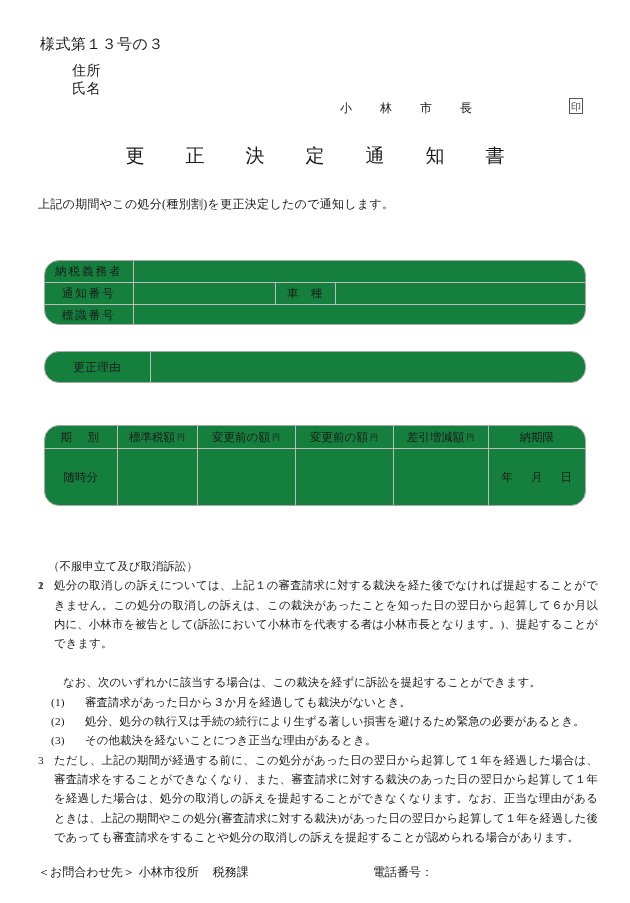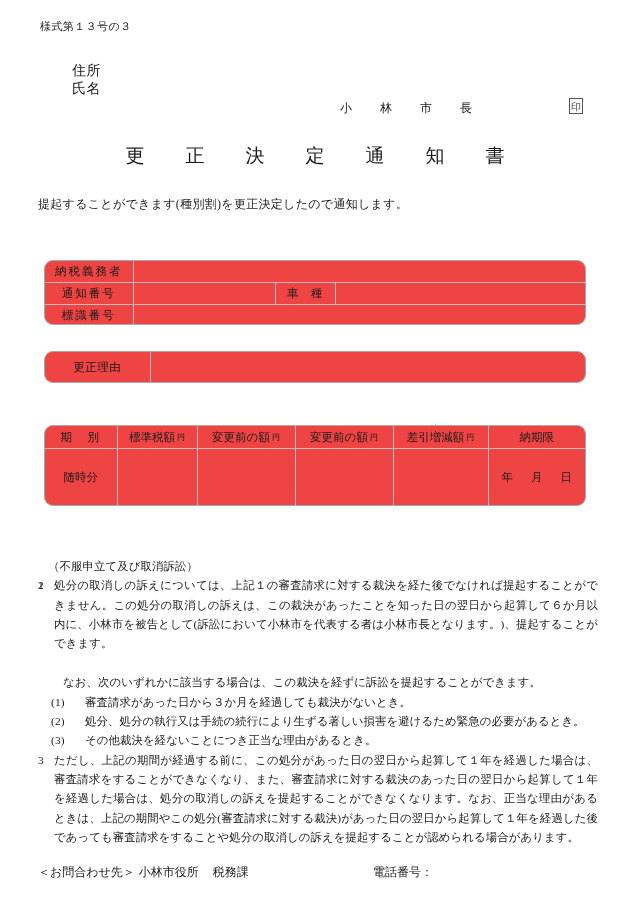--- a/index.html
+++ b/index.html
@@ -18,22 +18,22 @@
     height: 903px;
     background: #ffffff;
     box-sizing: border-box;
     overflow: hidden;
   }
 
   
   .form-no {
     position: absolute;
     left: 40px;
-    top: 19px;
-    font-size: 11px;
+    top: 35px;
+    font-size: 15px;
     letter-spacing: 0.4px;
     white-space: nowrap;
   }
   .addressee {
     position: absolute;
     left: 72px;
     top: 62px;
     font-size: 14px;
     line-height: 18px;
   }
@@ -81,23 +81,23 @@
     top: 196px;
     font-size: 12px;
     letter-spacing: 0.3px;
     white-space: nowrap;
   }
 
   
   .tbl {
     position: absolute;
     border: 1px solid #a8a8a8;
-    border-radius: 9px;
+    border-radius: 15px;
     box-sizing: border-box;
-    background: #ef4444;
+    background: #15803d;
     overflow: hidden;
   }
   .tbl table {
     border-collapse: collapse;
     width: 100%;
     height: 100%;
     table-layout: fixed;
   }
   .tbl td {
     border: 1px solid #bcbcbc;
@@ -220,21 +220,21 @@
     <div>氏名</div>
   </div>
 
   <div class="mayor-line">
     <span class="mayor-name">小　林　市　長</span>
     <span class="seal-box">印</span>
   </div>
 
   <div class="doc-title">更　正　決　定　通　知　書</div>
 
-  <div class="intro">提起することができます(種別割)を更正決定したので通知します。</div>
+  <div class="intro">上記の期間やこの処分(種別割)を更正決定したので通知します。</div>
 
   <div class="tbl" id="table-taxpayer">
     <table>
       <colgroup>
         <col style="width:88px">
           <col style="width:142px">
           <col style="width:60px">
           <col>
       </colgroup>
       <tbody>

